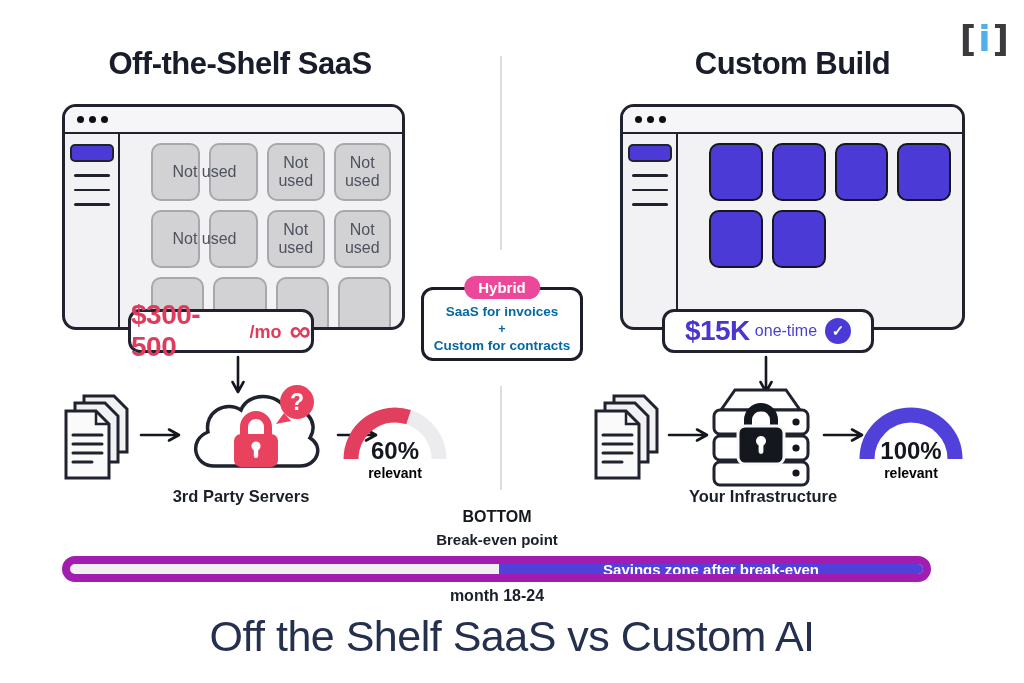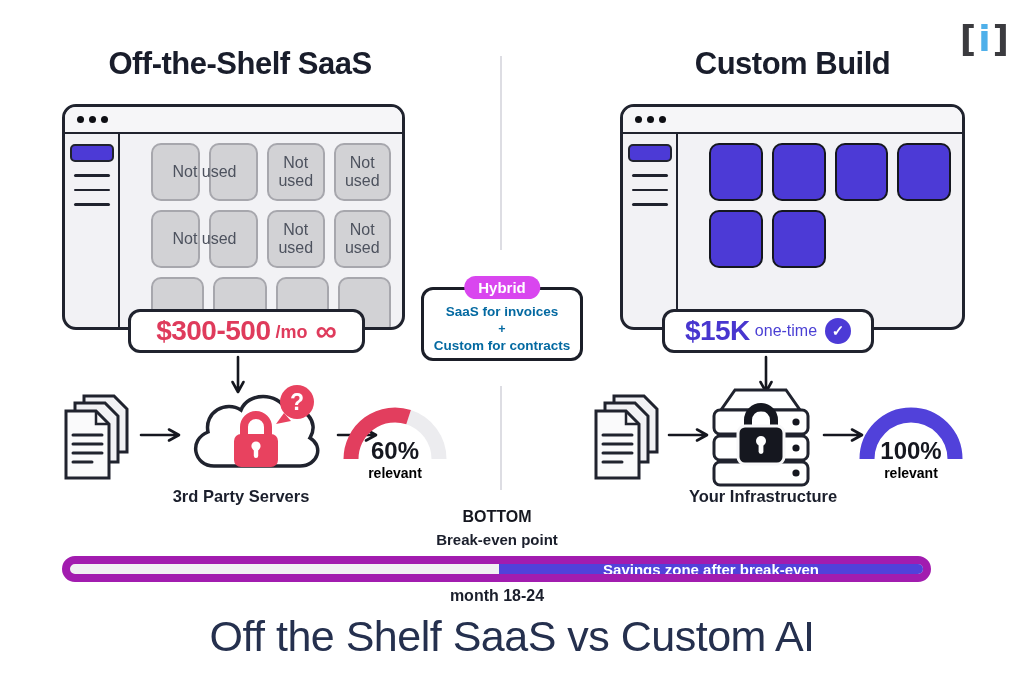--- a/index.html
+++ b/index.html
@@ -45,35 +45,35 @@
   .pair-label{position:absolute;inset:0;display:flex;align-items:center;justify-content:center;
               font-size:16px;color:#4d525e;}
   .tile-label{display:flex;align-items:center;justify-content:center;height:100%;
               font-size:16px;line-height:1.12;color:#4d525e;text-align:center;white-space:pre-line;}
   .tile.ghost{flex:0 0 calc((100% - 27px)/4);}
 
   
   .price-badge{position:absolute;top:309px;height:44px;background:#fff;border:3px solid #20232e;
                border-radius:12px;display:flex;align-items:center;justify-content:center;gap:5px;
                box-sizing:border-box;}
-  .price-badge.saas{left:128px;width:237px;}
+  .price-badge.saas{left:128px;width:186px;}
   .price-badge.custom{left:662px;width:212px;}
   .amount{font-size:28px;font-weight:800;letter-spacing:-.5px;}
   .saas .amount,.saas .unit,.saas .infinity{color:#df3b5c;}
   .custom .amount{color:#4836cf;}
   .unit{font-size:18px;font-weight:700;align-self:flex-end;padding-bottom:7px;}
   .custom .unit{font-size:16px;font-weight:500;color:#4a3fd4;align-self:center;padding:0;}
   .infinity{font-size:30px;font-weight:800;margin-left:3px;line-height:1;}
   .check-circle{width:26px;height:26px;border-radius:50%;background:#4c3ad6;color:#fff;display:flex;
                 align-items:center;justify-content:center;font-size:15px;font-weight:800;margin-left:3px;}
 
   
   .hybrid-card{position:absolute;left:421px;top:287px;width:162px;height:74px;background:#fff;
                border:3px solid #1b1e28;border-radius:12px;box-sizing:border-box;text-align:center;}
-  .hybrid-pill{position:absolute;top:-14px;left:50%;transform:translateX(-50%);background:#d946ef;
+  .hybrid-pill{position:absolute;top:-14px;left:50%;transform:translateX(-50%);background:#ec4899;
                color:#fff;font-size:15px;font-weight:700;padding:3px 14px;border-radius:13px;}
   .hybrid-lines{padding-top:13px;font-weight:700;font-size:13.5px;color:#0369a1;line-height:1.3;}
   .hybrid-plus{font-size:12.5px;font-weight:700;}
 
   
   .v-arrow{position:absolute;top:355px;}
   .v-arrow.saas{left:230px;}
   .v-arrow.custom{left:758px;}
   .h-arrow{position:absolute;top:427px;}
   .arrow-stroke{stroke:#15171f;stroke-width:2.6;fill:none;stroke-linecap:round;stroke-linejoin:round;}

